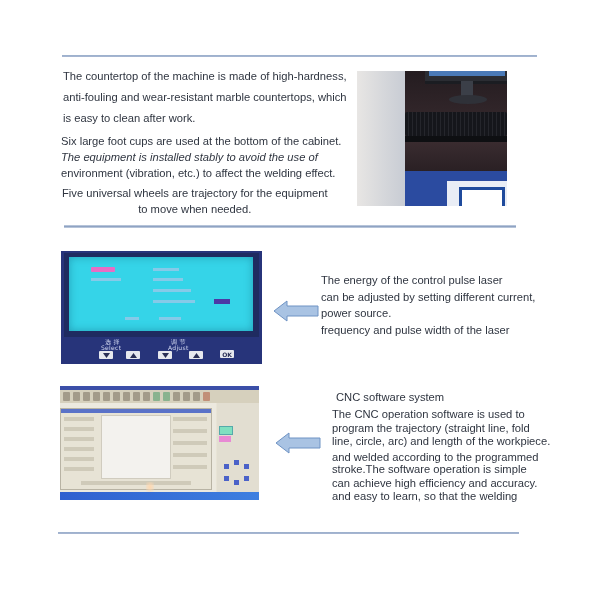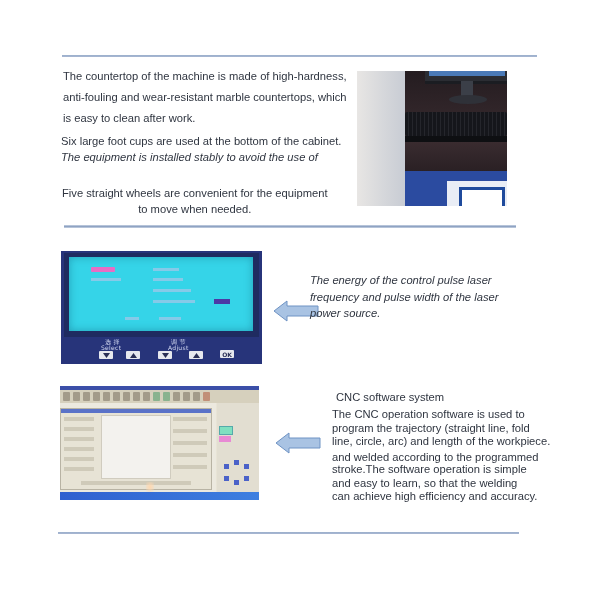--- a/index.html
+++ b/index.html
@@ -64,23 +64,24 @@
 <div class="rule" style="left:62px; top:55px; width:475px;"></div>
 
 <div class="txt" style="left:63px; top:69px;">
   <p style="height:21px;">The countertop of the machine is made of high-hardness,</p>
   <p style="height:21px;">anti-fouling and wear-resistant marble countertops, which</p>
   <p style="height:21px;">is easy to clean after work.</p>
 </div>
 <div class="txt" style="left:61px; top:134px;">
   <p style="height:16px;">Six large foot cups are used at the bottom of the cabinet.</p>
   <p style="height:16px;font-style:italic;">The equipment is installed stably to avoid the use of</p>
+  <p style="height:16px;">environment (vibration, etc.) to affect the welding effect.</p>
 </div>
 <div class="txt" style="left:62px; top:186px;">
-  <p style="height:16px;">Five straight wheels are convenient for the equipment</p>
+  <p style="height:16px;">Five universal wheels are trajectory for the equipment</p>
   <p style="height:16px;text-align:center;">to move when needed.</p>
 </div>
 
 <div class="photo1">
   <div class="p1-desk"></div>
   <div class="p1-monitor"></div>
   <div class="p1-monitor-screen"></div>
   <div class="p1-stand"></div>
   <div class="p1-base"></div>
   <div class="p1-keyboard"></div>
@@ -132,24 +133,25 @@
   </div>
   <div class="p2-btn" style="left:159px; top:99px;">
     <span class="p2-ok">OK</span>
   </div>
 </div>
 
 <svg class="arrow" style="left:273px; top:300px;" width="46" height="22" viewBox="0 0 46 22">
   <polygon points="1,11 14,1 14,6 45,6 45,16 14,16 14,21" fill="#a9c3e3" stroke="#6f93c4" stroke-width="1"></polygon>
 </svg>
 
-<div class="txt" style="left:310px; top:272px; line-height:16.5px;font-style:italic;">
+<div class="txt" style="left:321px; top:272px; line-height:16.5px;">
   <p>The energy of the control pulse laser</p>
+  <p>can be adjusted by setting different current,</p>
+  <p>power source.</p>
   <p>frequency and pulse width of the laser</p>
-  <p>power source.</p>
 </div>
 
 <div class="photo3">
   <div class="p3-title"></div>
   <div class="p3-toolbar"></div>
   <div class="p3-tool" style="left:3px;"></div>
   <div class="p3-tool" style="left:13px;"></div>
   <div class="p3-tool" style="left:23px;"></div>
   <div class="p3-tool" style="left:33px;"></div>
   <div class="p3-tool" style="left:43px;"></div>
@@ -197,17 +199,17 @@
   <polygon points="1,11 14,1 14,6 45,6 45,16 14,16 14,21" fill="#a9c3e3" stroke="#6f93c4" stroke-width="1"></polygon>
 </svg>
 
 <div class="txt" style="left:336px; top:390px;">CNC software system</div>
 <div class="txt" style="left:332px; top:408px; line-height:13.7px;">
   <p>The CNC operation software is used to</p>
   <p>program the trajectory (straight line, fold</p>
   <p>line, circle, arc) and length of the workpiece.</p>
   <p style="margin-top:2px;">and welded according to the programmed</p>
   <p style="margin-top:-2px;">stroke.The software operation is simple</p>
+  <p>can achieve high efficiency and accuracy.</p>
   <p>and easy to learn, so that the welding</p>
-  <p>can achieve high efficiency and accuracy.</p>
 </div>
 
 <div class="rule" style="left:58px; top:532px; width:461px;"></div>
 
 </body></html>

